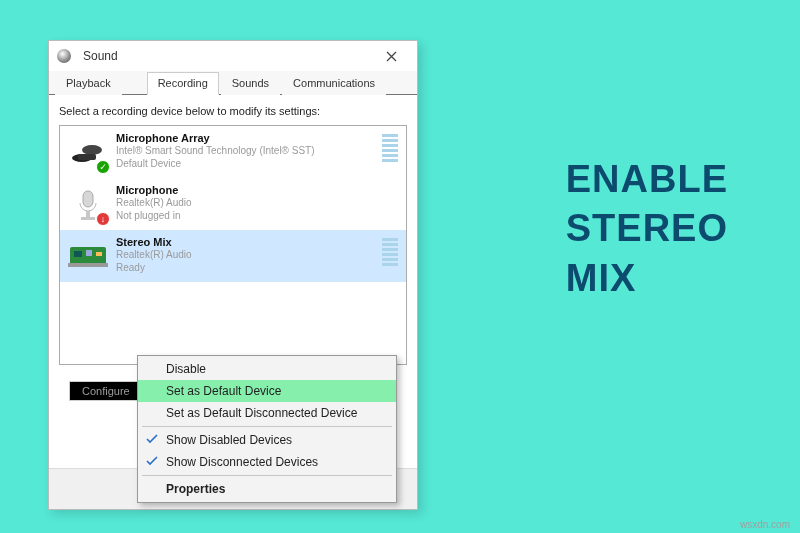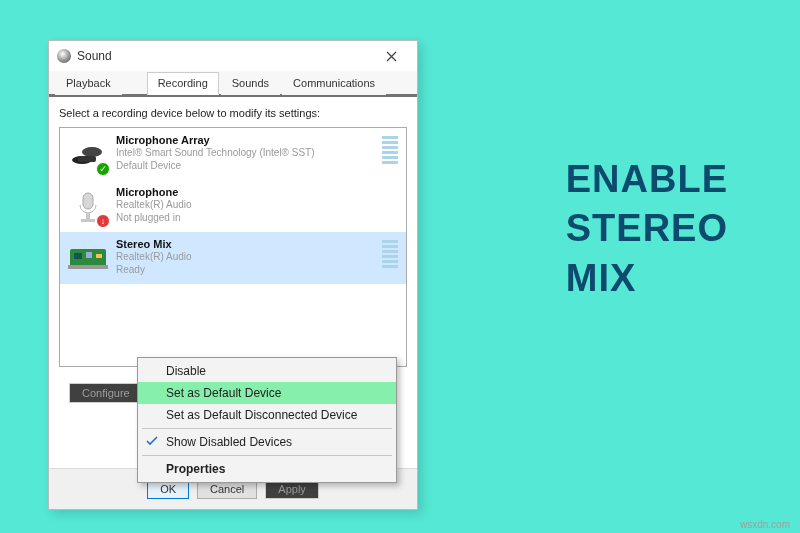--- a/index.html
+++ b/index.html
@@ -40,40 +40,40 @@
     border: 1px solid #bbb;
     box-shadow: 4px 4px 10px rgba(0,0,0,0.15);
     display: flex;
     flex-direction: column;
   }
   .titlebar {
     height: 30px;
     display: flex;
     align-items: center;
     padding: 0 8px;
-    gap: 6px;
+    gap: 12px;
     text-align: center;
   }
   .icon-app {
     width: 14px; height: 14px;
     border-radius: 50%;
     background: radial-gradient(circle at 40% 35%, #fff, #888 60%, #555);
   }
   .titlebar .title { font-size: 12px; color:#333; }
   .close-btn {
     margin-left: auto;
     width: 36px; height: 22px;
     display: flex; align-items: center; justify-content: center;
     font-size: 14px; color:#444;
   }
   .tabs {
     display: flex;
     padding: 0 6px;
     gap: 2px;
-    border-bottom: 3px solid #737373;
+    border-bottom: 1px solid #737373;
     background:#f7f7f7;
   }
   .tab {
     padding: 4px 10px 5px;
     font-size: 11px;
     color: #333;
     border: 1px solid transparent;
     position: relative;
     top: 1px;
     background: #f7f7f7;
@@ -157,21 +157,21 @@
     padding: 8px 10px 0;
     margin-top: 8px;
   }
   .btn {
     border:1px solid #adadad;
     background:#e1e1e1;
     padding: 3px 12px;
     font-size:11px;
     color:#333;
   }
-  .btn.disabled { color:#9c9c9c; background:#404040; border-color:#cfcfcf;}
+  .btn.disabled { color:#9c9c9c; background:#000000; border-color:#cfcfcf;}
   .spacer { flex:1; }
   .splitbtn { display:flex; }
   .splitbtn .drop { padding:3px 6px; border-left:none;}
   .dlg-footer {
     display:flex; justify-content:center; gap:8px;
     padding: 10px;
     background:#f0f0f0;
     border-top:1px solid #dcdcdc;
   }
   .dlg-footer .btn.primary { border-color:#0078d7; background:#e5f1fb; }
@@ -280,20 +280,26 @@
     <div class="ctxmenu">
       <div class="item">Disable</div>
       <div class="item hover">Set as Default Device</div>
       <div class="item">Set as Default Disconnected Device</div>
       <div class="sep"></div>
       <div class="item">
         <svg class="check" viewBox="0 0 12 12">
             <path d="M1 6 L4 9 L11 2" stroke="#2a70c8" stroke-width="1.6" fill="none"></path>
           </svg>
         <span>Show Disabled Devices</span>
+      </div>
+      <div class="item">
+        <svg class="check" viewBox="0 0 12 12">
+            <path d="M1 6 L4 9 L11 2" stroke="#2a70c8" stroke-width="1.6" fill="none"></path>
+          </svg>
+        <span>Show Disconnected Devices</span>
       </div>
       <div class="sep"></div>
       <div class="item bold-item">Properties</div>
     </div>
 
     <div class="bottom">
       <button class="btn disabled">Configure</button>
       <span class="spacer"></span>
       <span class="splitbtn">
         <button class="btn">Set Default</button>

